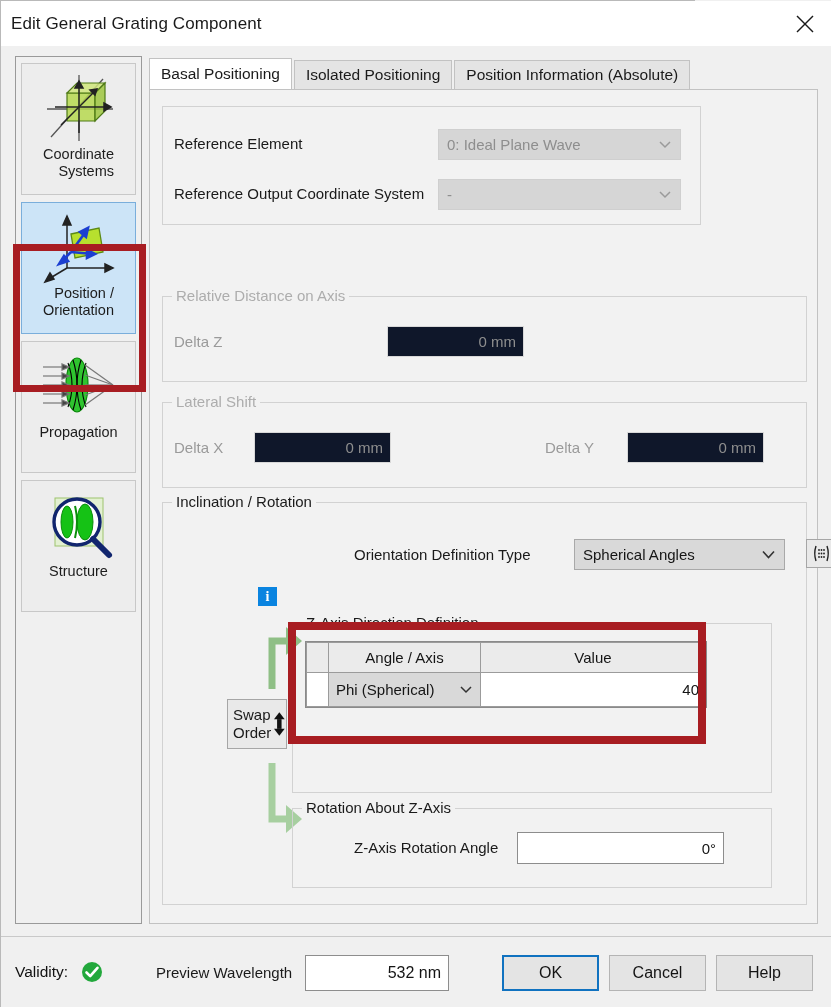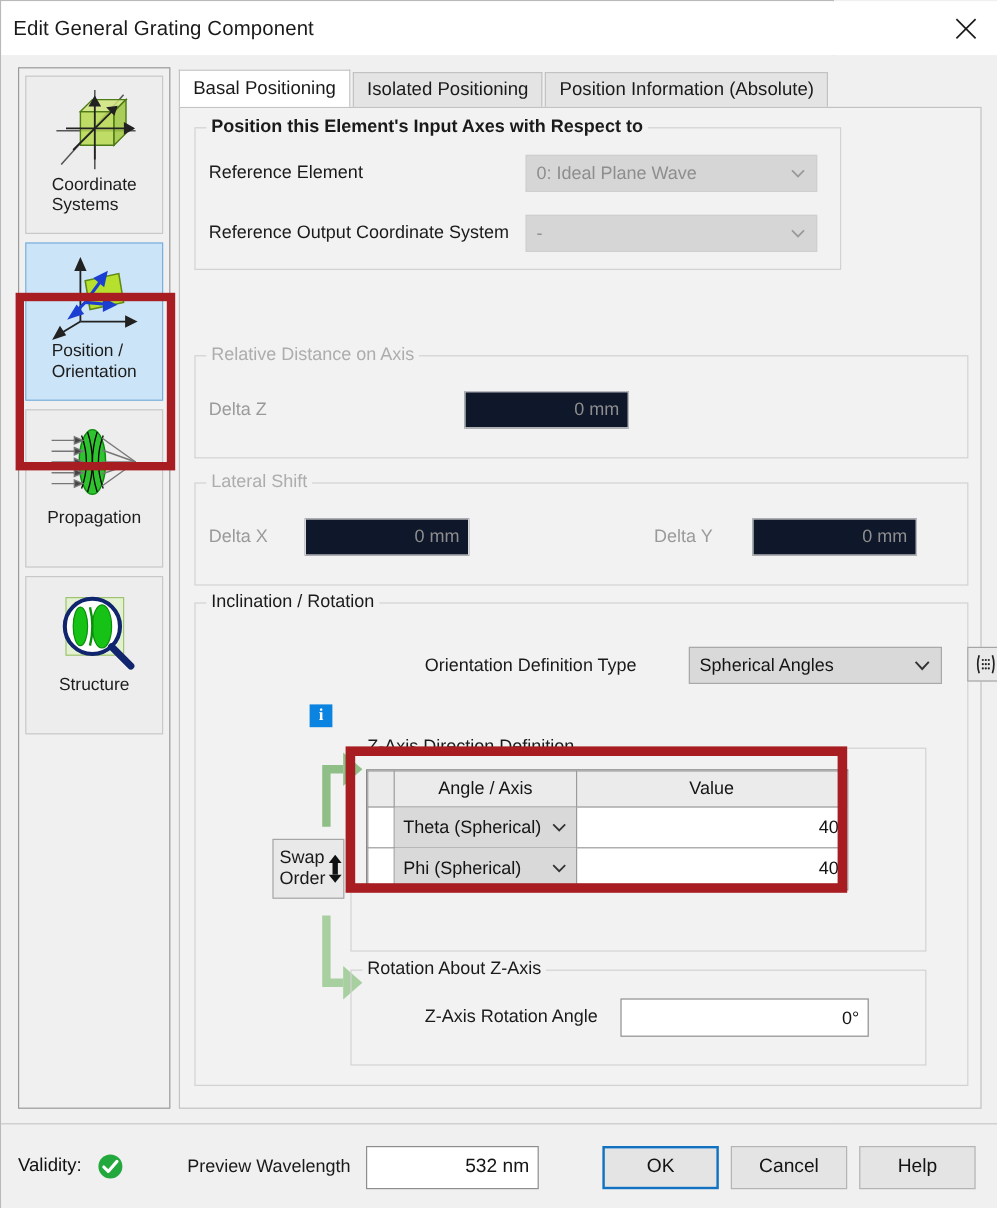--- a/index.html
+++ b/index.html
@@ -63,21 +63,21 @@
     align-items: center; justify-content: flex-start;
     cursor: pointer;
   }
   .side-item.selected {
     background: #cce4f7;
     border: 1px solid #7aaedb;
   }
   .side-icon { height: 86px; display:flex; align-items:center; justify-content:center; }
   .side-label {
     font-size: 14.5px; color: #1c1c1c;
-    text-align: left; line-height: 17px;
+    text-align: right; line-height: 17px;
     margin-top: -4px;
   }
   
   .sidebar-highlight {
     position: absolute; left: 12px; top: 198px;
     width: 133px; height: 148px;
     border: 7px solid #a81d22;
     pointer-events: none;
     z-index: 30;
   }
@@ -397,21 +397,20 @@
 
     <div class="tabstrip">
       <div class="tab active">Basal Positioning</div>
       <div class="tab">Isolated Positioning</div>
       <div class="tab">Position Information (Absolute)</div>
     </div>
 
     <div class="tabpage">
 
       <div class="group strong" style="left:12px; top:16px; width:539px; height:119px;">
-        <div class="legend">Position this Element's Input Axes with Respect to</div>
         <div class="lbl" style="left:11px; top:28px;">Reference Element</div>
         <div class="combo" style="left:275px; top:22px; width:243px; height:31px;">
           <span>0: Ideal Plane Wave</span>
           <svg class="caret" width="12" height="8" viewBox="0 0 12 8">
             <polyline points="1,1 6,6 11,1" fill="none" stroke="#9a9a9a" stroke-width="1.5"></polyline>
           </svg>
         </div>
         <div class="lbl" style="left:11px; top:78px;">Reference Output Coordinate System</div>
         <div class="combo" style="left:275px; top:72px; width:243px; height:31px;">
           <span>-</span>
@@ -494,32 +493,20 @@
           <div class="angle-table" style="left:12px; top:17px; width:402px;">
             <table>
               <thead>
                 <tr>
                   <th class="cell-sel"></th>
                   <th style="width:152px;">Angle / Axis</th>
                   <th>Value</th>
                 </tr>
               </thead>
               <tbody>
-                <tr>
-                  <td class="cell-sel"></td>
-                  <td>
-                    <div class="cell-combo" style="height:100%; display:flex; align-items:center;">
-                      <span>Theta (Spherical)</span>
-                      <svg class="caret" width="12" height="8" viewBox="0 0 12 8">
-                        <polyline points="1,1 6,6 11,1" fill="none" stroke="#333" stroke-width="1.5"></polyline>
-                      </svg>
-                    </div>
-                  </td>
-                  <td class="cell-value">40°</td>
-                </tr>
                 <tr>
                   <td class="cell-sel"></td>
                   <td>
                     <div class="cell-combo" style="height:100%; display:flex; align-items:center;">
                       <span>Phi (Spherical)</span>
                       <svg class="caret" width="12" height="8" viewBox="0 0 12 8">
                         <polyline points="1,1 6,6 11,1" fill="none" stroke="#333" stroke-width="1.5"></polyline>
                       </svg>
                     </div>
                   </td>

